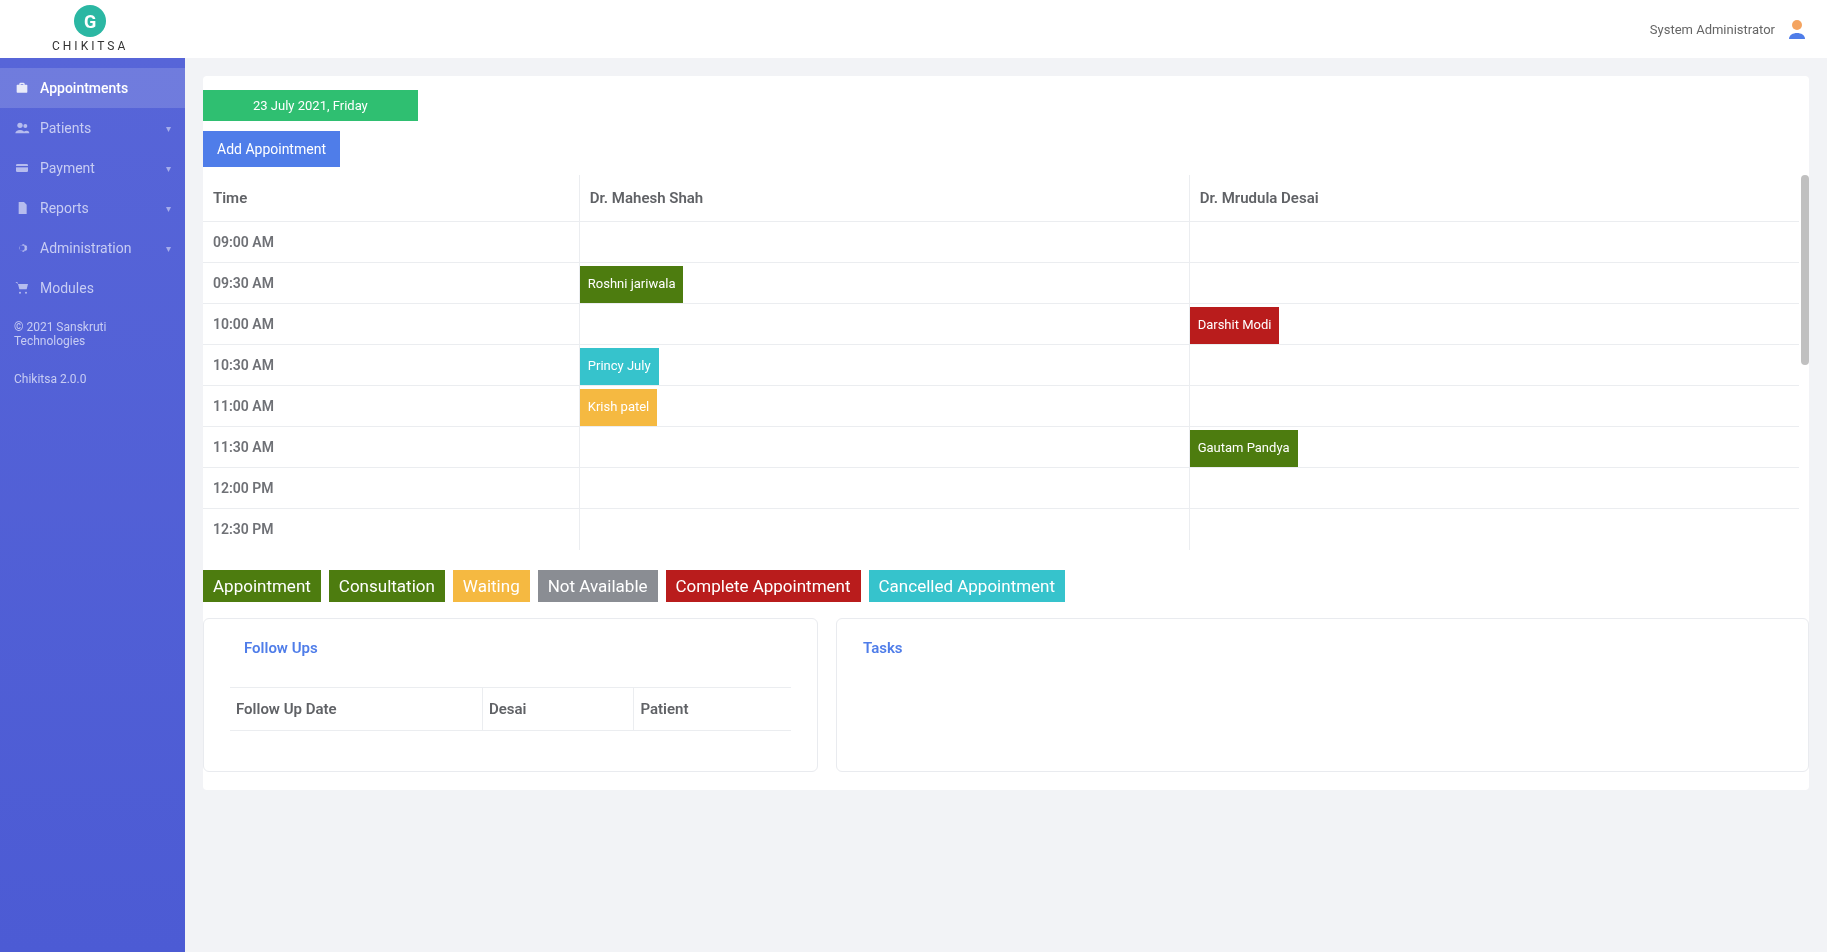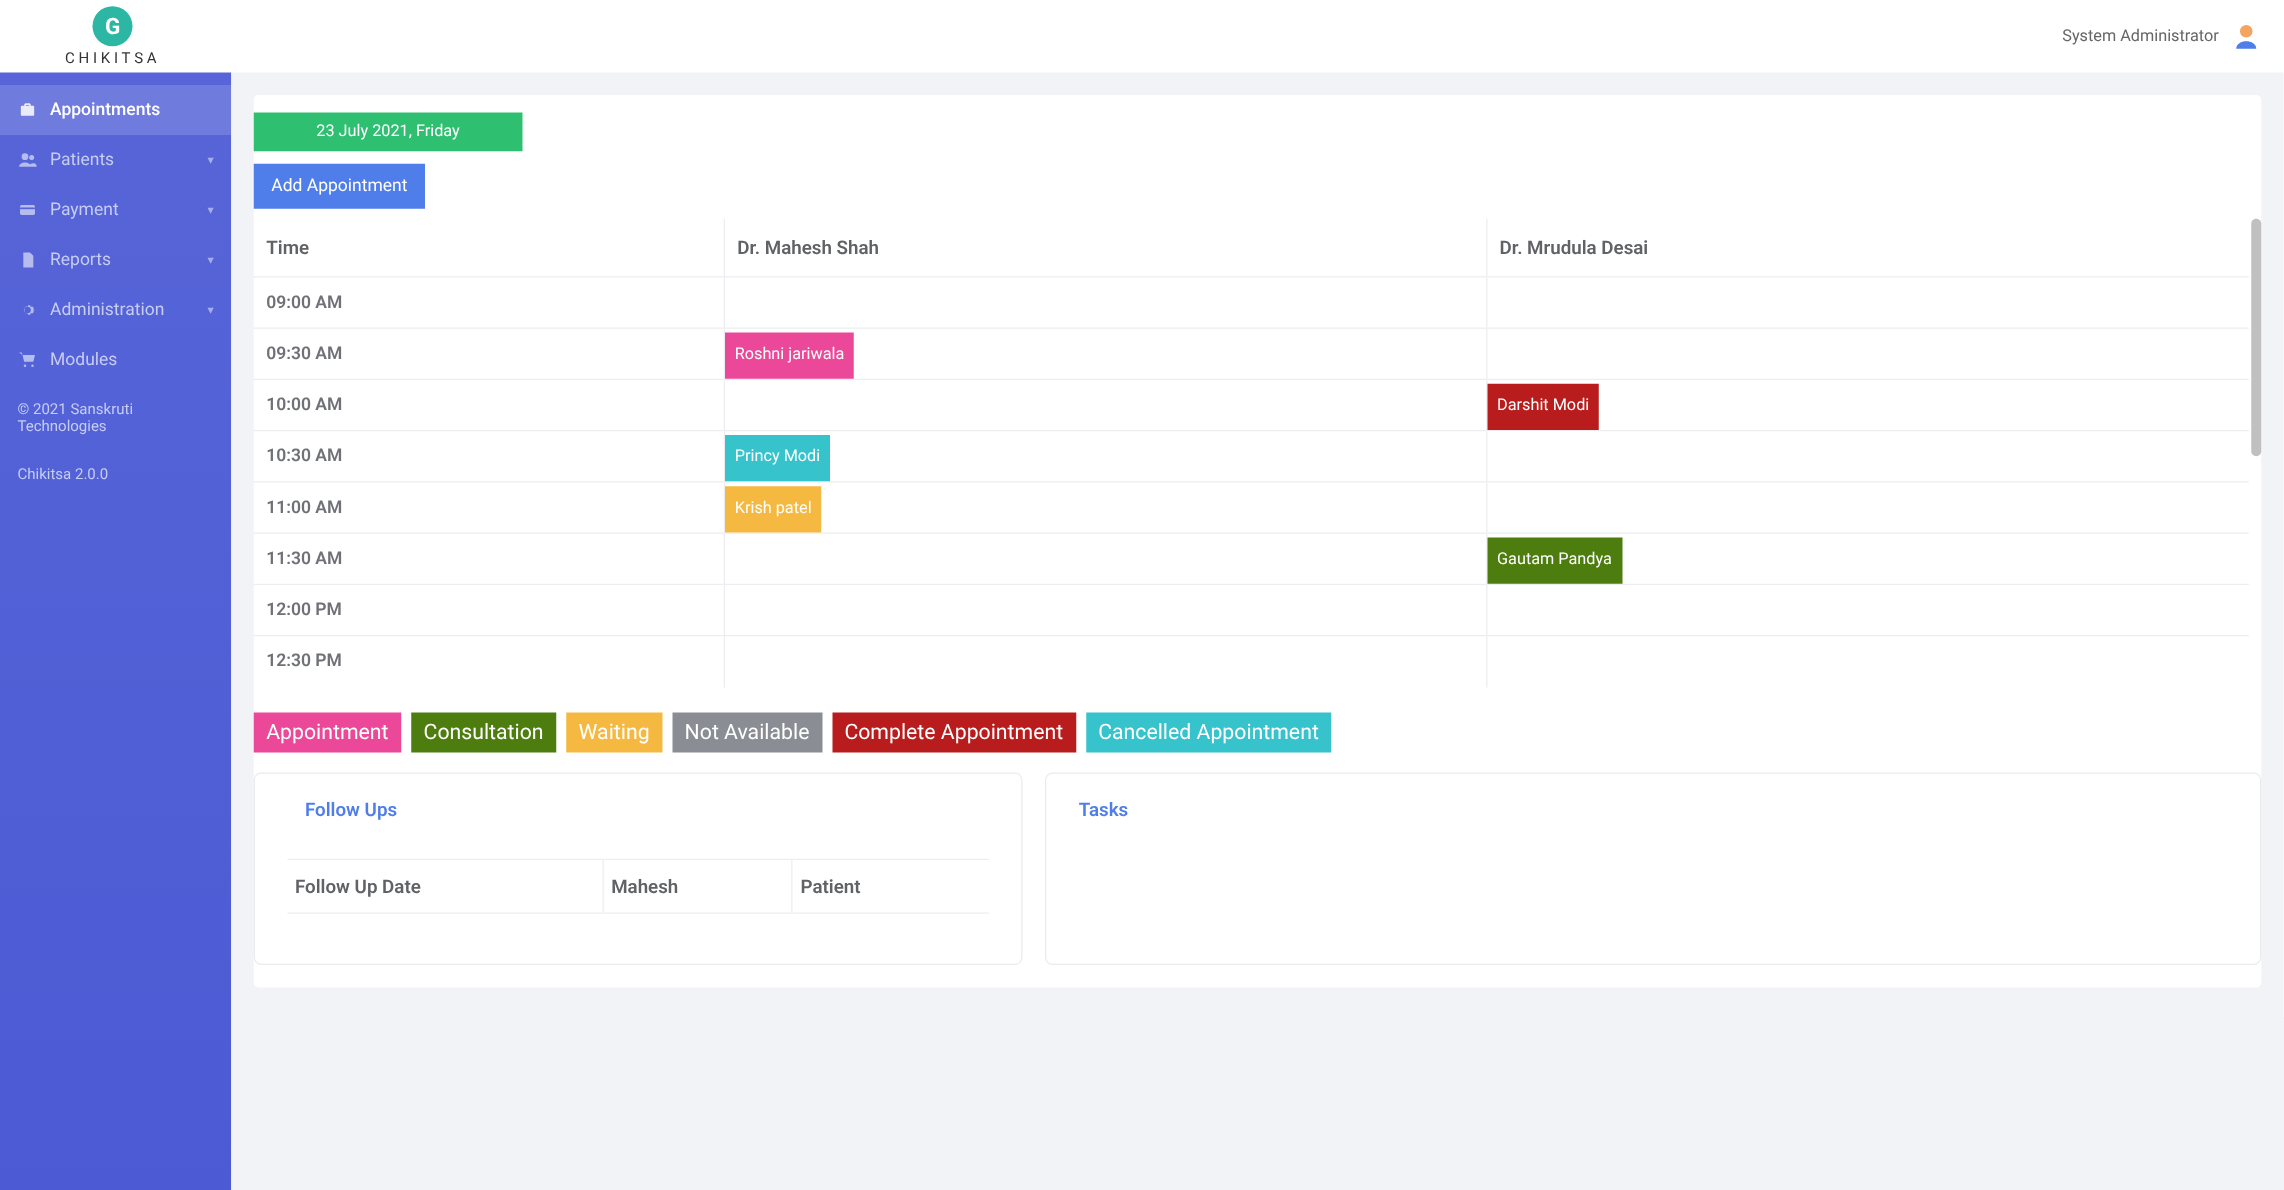--- a/index.html
+++ b/index.html
@@ -141,21 +141,21 @@
 }
 .col-time { width: 290px; }
 .col-doc { width: 470px; border-left: 1px solid #ebedf0; }
 .appt {
   color: #fff;
   padding: 10px 8px 12px 8px;
   font-size: 13px;
   display: inline-block;
   margin-top: 3px;
 }
-.c-blue { background: #ec4899; }
+.c-blue { background: #4d7c0f; }
 .c-green { background: #b91c1c; }
 .c-teal { background: #36c3cc; }
 .c-amber { background: #f5b941; }
 .c-red { background: #4d7c0f; }
 .c-gray { background: #8a8d93; }
 .legend {
   display: flex;
   gap: 8px;
   margin-top: 20px;
 }
@@ -302,21 +302,21 @@
                 <td class="col-doc"><span class="appt c-blue">Roshni jariwala</span></td>
                 <td class="col-doc"></td>
               </tr>
               <tr>
                 <td class="time-cell">10:00 AM</td>
                 <td class="col-doc"></td>
                 <td class="col-doc"><span class="appt c-green">Darshit Modi</span></td>
               </tr>
               <tr>
                 <td class="time-cell">10:30 AM</td>
-                <td class="col-doc"><span class="appt c-teal">Princy Modi</span></td>
+                <td class="col-doc"><span class="appt c-teal">Princy July</span></td>
                 <td class="col-doc"></td>
               </tr>
               <tr>
                 <td class="time-cell">11:00 AM</td>
                 <td class="col-doc"><span class="appt c-amber">Krish patel</span></td>
                 <td class="col-doc"></td>
               </tr>
               <tr>
                 <td class="time-cell">11:30 AM</td>
                 <td class="col-doc"></td>
@@ -346,21 +346,21 @@
           <span class="legend-item c-teal">Cancelled Appointment</span>
         </div>
 
       <div class="panels">
         <div class="panel followups">
           <div class="panel-title">Follow Ups</div>
           <table class="follow-table">
             <thead>
                 <tr>
               <th style="width:45%">Follow Up Date</th>
-              <th style="width:27%">Mahesh</th>
+              <th style="width:27%">Desai</th>
               <th>Patient</th>
             </tr>
               </thead>
           </table>
         </div>
         <div class="panel tasks">
           <div class="panel-title" style="margin-left:0">Tasks</div>
         </div>
       </div>
     </div>

